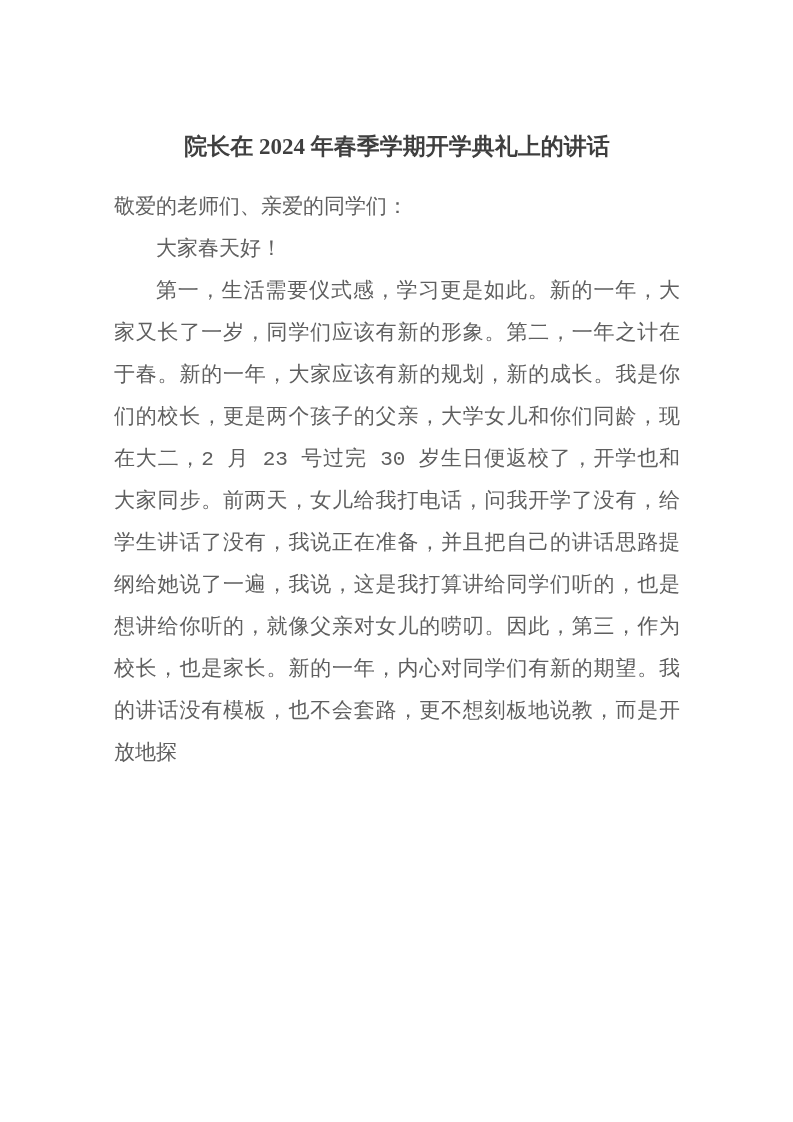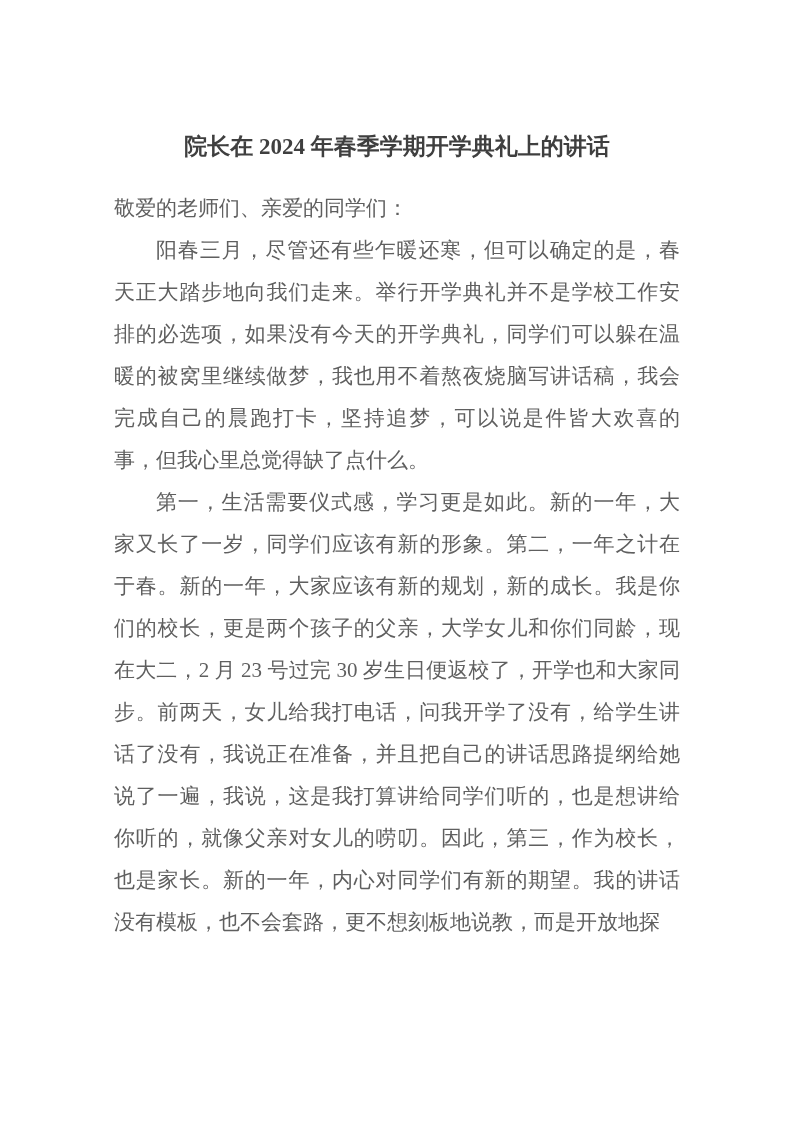--- a/index.html
+++ b/index.html
@@ -20,20 +20,21 @@
     font-size: 23px;
     font-weight: 700;
     color: #3f3f3f;
     text-align: center;
     line-height: 42px;
     margin-bottom: 19px;
     white-space: nowrap;
   }
   .doc-body {
     width: 566px;
+    font-family: Liberation Mono, monospace;
   }
   .para {
     font-size: 21px;
     line-height: 42px;
     color: #5f5f5f;
     text-align: justify;
     text-justify: inter-character;
     word-break: break-all;
     overflow-wrap: anywhere;
   }
@@ -43,18 +44,18 @@
 </style>
 </head>
 <body>
 
 <div class="page">
   <h1 class="doc-title">院长在 2024 年春季学期开学典礼上的讲话</h1>
 
   <div class="doc-body">
     <p class="para">敬爱的老师们、亲爱的同学们：</p>
 
+    <p class="para indent">大家春天好！</p>
 
-    <p class="para indent">阳春三月，尽管还有些乍暖还寒，但可以确定的是，春天正大踏步地向我们走来。举行开学典礼并不是学校工作安排的必选项，如果没有今天的开学典礼，同学们可以躲在温暖的被窝里继续做梦，我也用不着熬夜烧脑写讲话稿，我会完成自己的晨跑打卡，坚持追梦，可以说是件皆大欢喜的事，但我心里总觉得缺了点什么。</p>
 
     <p class="para indent">第一，生活需要仪式感，学习更是如此。新的一年，大家又长了一岁，同学们应该有新的形象。第二，一年之计在于春。新的一年，大家应该有新的规划，新的成长。我是你们的校长，更是两个孩子的父亲，大学女儿和你们同龄，现在大二，2 月 23 号过完 30 岁生日便返校了，开学也和大家同步。前两天，女儿给我打电话，问我开学了没有，给学生讲话了没有，我说正在准备，并且把自己的讲话思路提纲给她说了一遍，我说，这是我打算讲给同学们听的，也是想讲给你听的，就像父亲对女儿的唠叨。因此，第三，作为校长，也是家长。新的一年，内心对同学们有新的期望。我的讲话没有模板，也不会套路，更不想刻板地说教，而是开放地探</p>
   </div>
 </div>
 
 </body></html>

